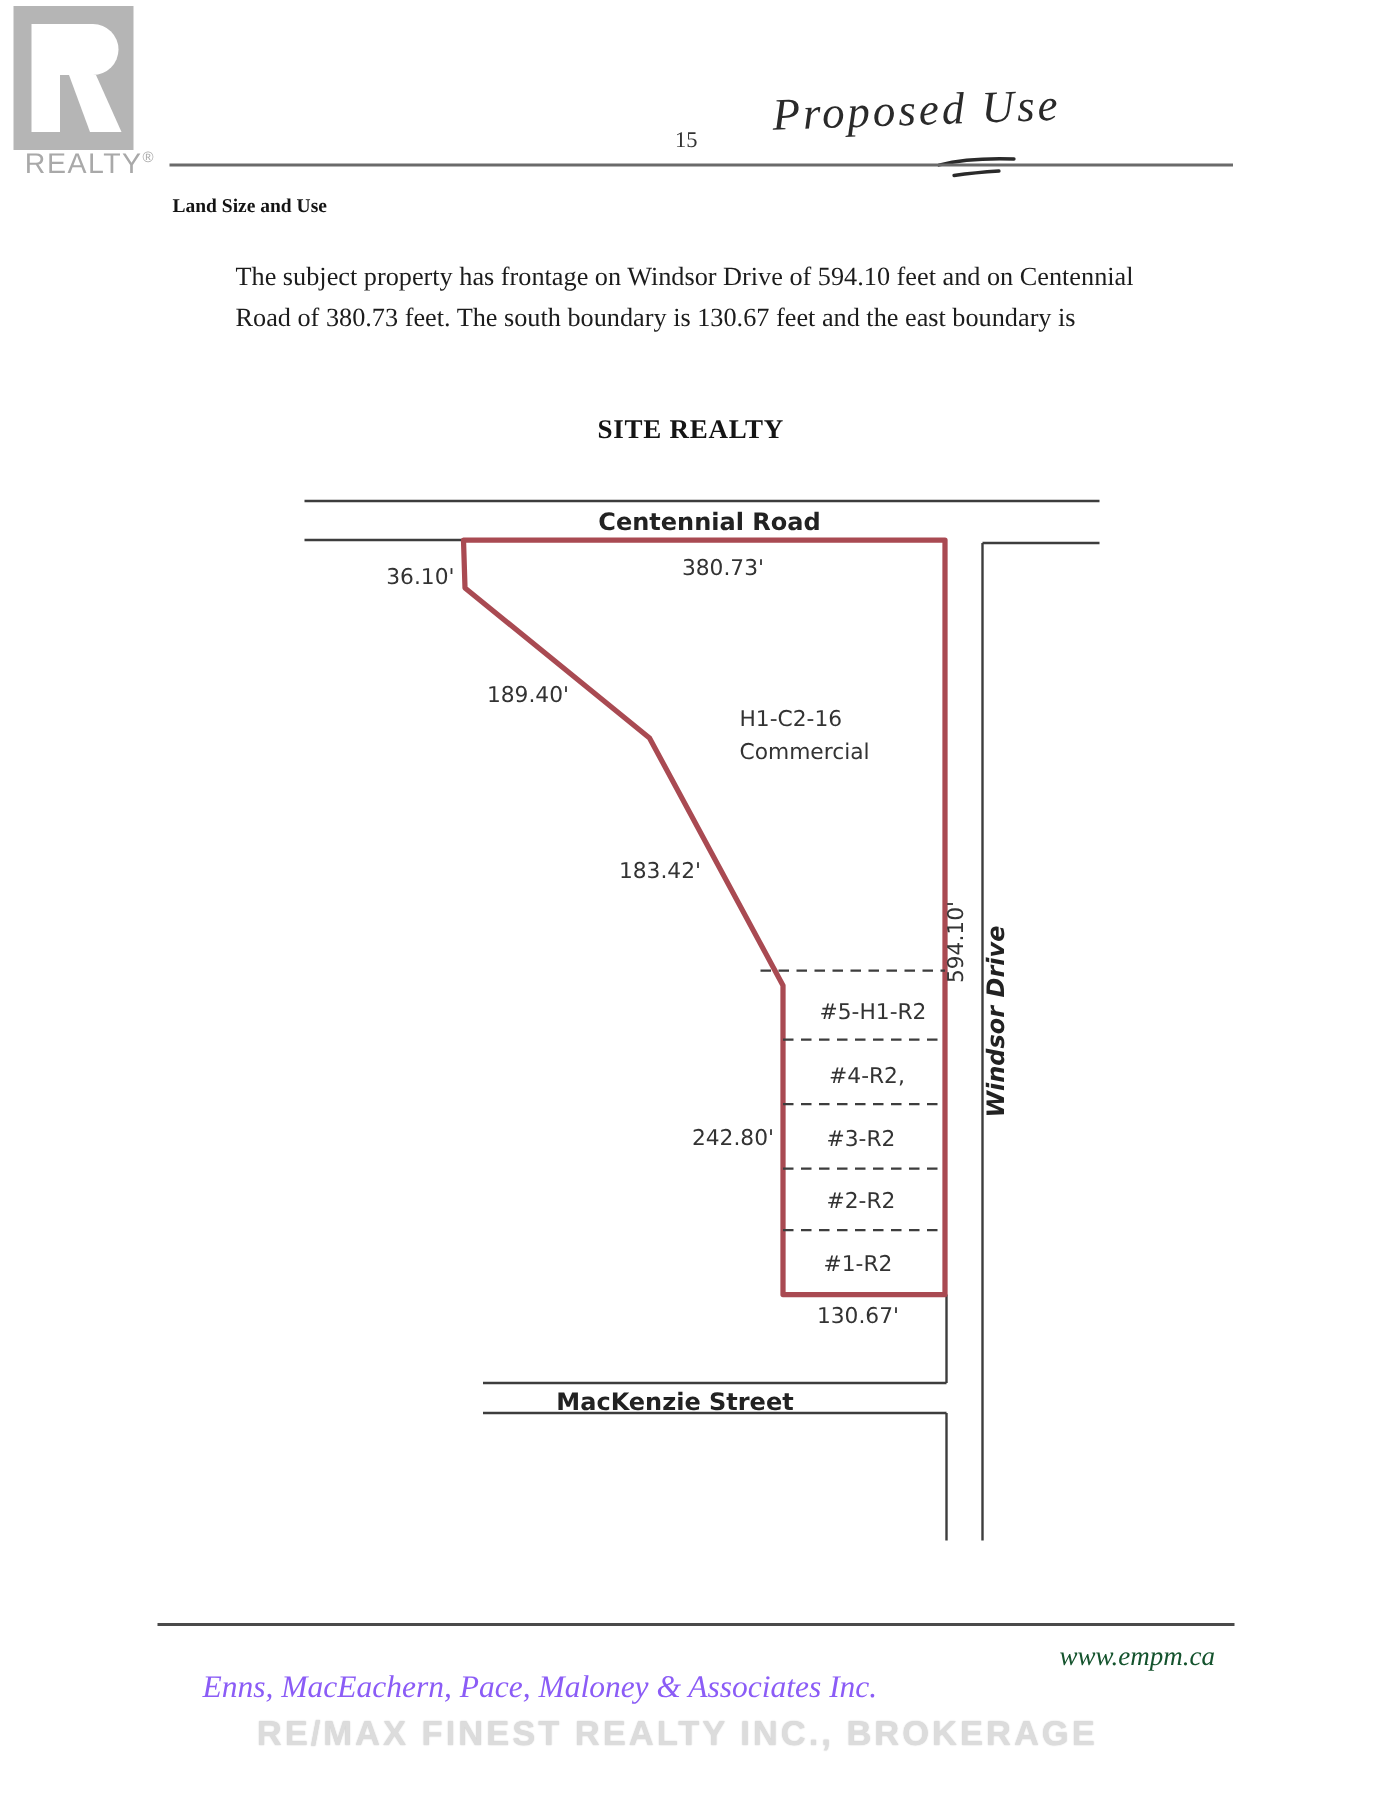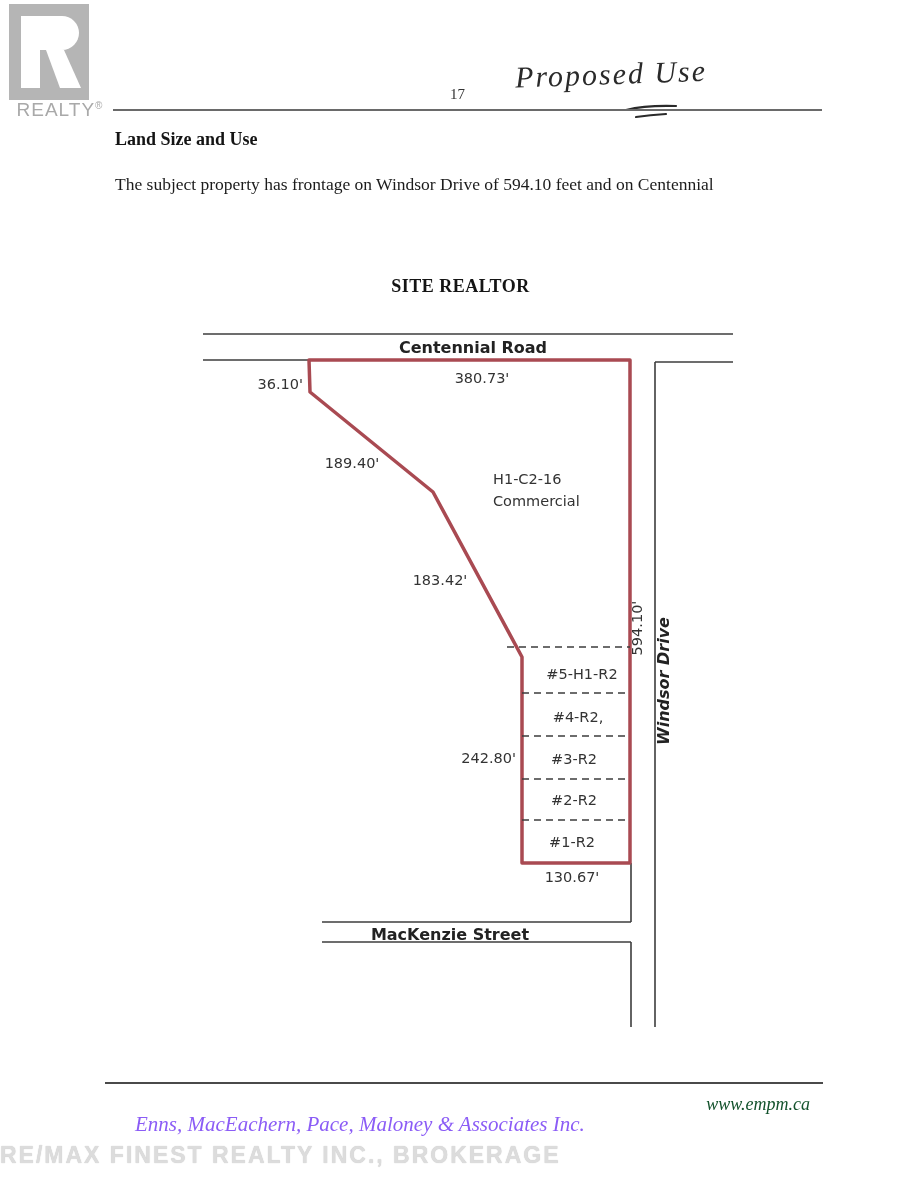--- a/index.html
+++ b/index.html
@@ -38,27 +38,27 @@
   }
   .note-underline { left: 624px; top: 103px; }
   .header-rule {
     left: 113px; top: 109px; width: 709px; height: 2px;
     background: #6a6a6a;
   }
 
   
   .heading {
     left: 115px; top: 129px;
-    font-size: 18px; font-weight: bold; color: #141414;
+    font-size: 13px; font-weight: bold; color: #141414;
   }
   .para {
     left: 115px; top: 171px; width: 700px;
     font-size: 17.5px; color: #1c1c1c;
   }
-  .para div { line-height: 27px; }
+  .para div { line-height: 27px; margin-left: 42px; }
   .diagram-title {
     left: 0; top: 276px; width: 921px;
     text-align: center; font-size: 18px; font-weight: bold;
     letter-spacing: 0.5px; color: #141414;
   }
 
   
   .diagram-svg { left: 0; top: 320px; }
   .dg-label {
     font-family: "DejaVu Sans", sans-serif;
@@ -78,51 +78,52 @@
   }
   .company {
     left: 135px; top: 1112px;
     font-style: italic; font-size: 21px; color: #8b5cf6;
   }
   .website {
     left: 598px; top: 1094px; width: 212px; text-align: right;
     font-style: italic; font-size: 18px; color: #14532d;
   }
   .watermark {
-    left: 0; top: 1142px; width: 903px; text-align: left;
+    left: 0; top: 1142px; width: 903px; text-align: center;
     font-family: "Liberation Sans", sans-serif;
     font-size: 23px; font-weight: 600; letter-spacing: 2px;
     color: #dcdcdc; text-shadow: 0 0 1px #c2c2c2;
     white-space: nowrap;
   }
 </style>
 </head>
 <body>
 
 <svg class="abs logo-block" width="92" height="100" viewBox="0 0 92 100">
   <rect x="1" y="0" width="80" height="96" fill="#b5b5b5"></rect>
   <rect x="13" y="12" width="19" height="72" fill="#ffffff"></rect>
   <path d="M32,12 h22 a17,17 0 0 1 0,34 h-22 z" fill="#ffffff"></path>
   <polygon points="38,46 56,46 73,84 52,84" fill="#ffffff"></polygon>
 </svg>
 <div class="abs realtor-text"><span>REALTY</span><sup>®</sup></div>
 
-<div class="abs page-num">17</div>
+<div class="abs page-num">15</div>
 <div class="abs handwriting">Proposed Use</div>
 <svg class="abs note-underline" width="60" height="18" viewBox="0 0 60 18">
   <path d="M2,7 q20,-5 50,-4" stroke="#2a2a2a" stroke-width="2.2" fill="none" stroke-linecap="round"></path>
   <path d="M12,14 q14,-2 30,-3" stroke="#2a2a2a" stroke-width="2.2" fill="none" stroke-linecap="round"></path>
 </svg>
 <div class="abs header-rule"></div>
 
 <div class="abs heading">Land Size and Use</div>
 <div class="abs para">
   <div>The subject property has frontage on Windsor Drive of 594.10 feet and on Centennial</div>
+  <div>Road of 380.73 feet. The south boundary is 130.67 feet and the east boundary is</div>
 </div>
-<div class="abs diagram-title">SITE REALTOR</div>
+<div class="abs diagram-title">SITE REALTY</div>
 
 <svg class="abs diagram-svg" width="921" height="740" viewBox="0 320 921 740">
 
   <path class="dg-line" d="M203,334 H733"></path>
   <path class="dg-line" d="M203,360 H309"></path>
   <path class="dg-line" d="M655,362 H733"></path>
   <path class="dg-line" d="M655,362 V1027"></path>
   <path class="dg-line" d="M631,863 V922"></path>
   <path class="dg-line" d="M322,922 H631"></path>
   <path class="dg-line" d="M322,942 H631"></path>

